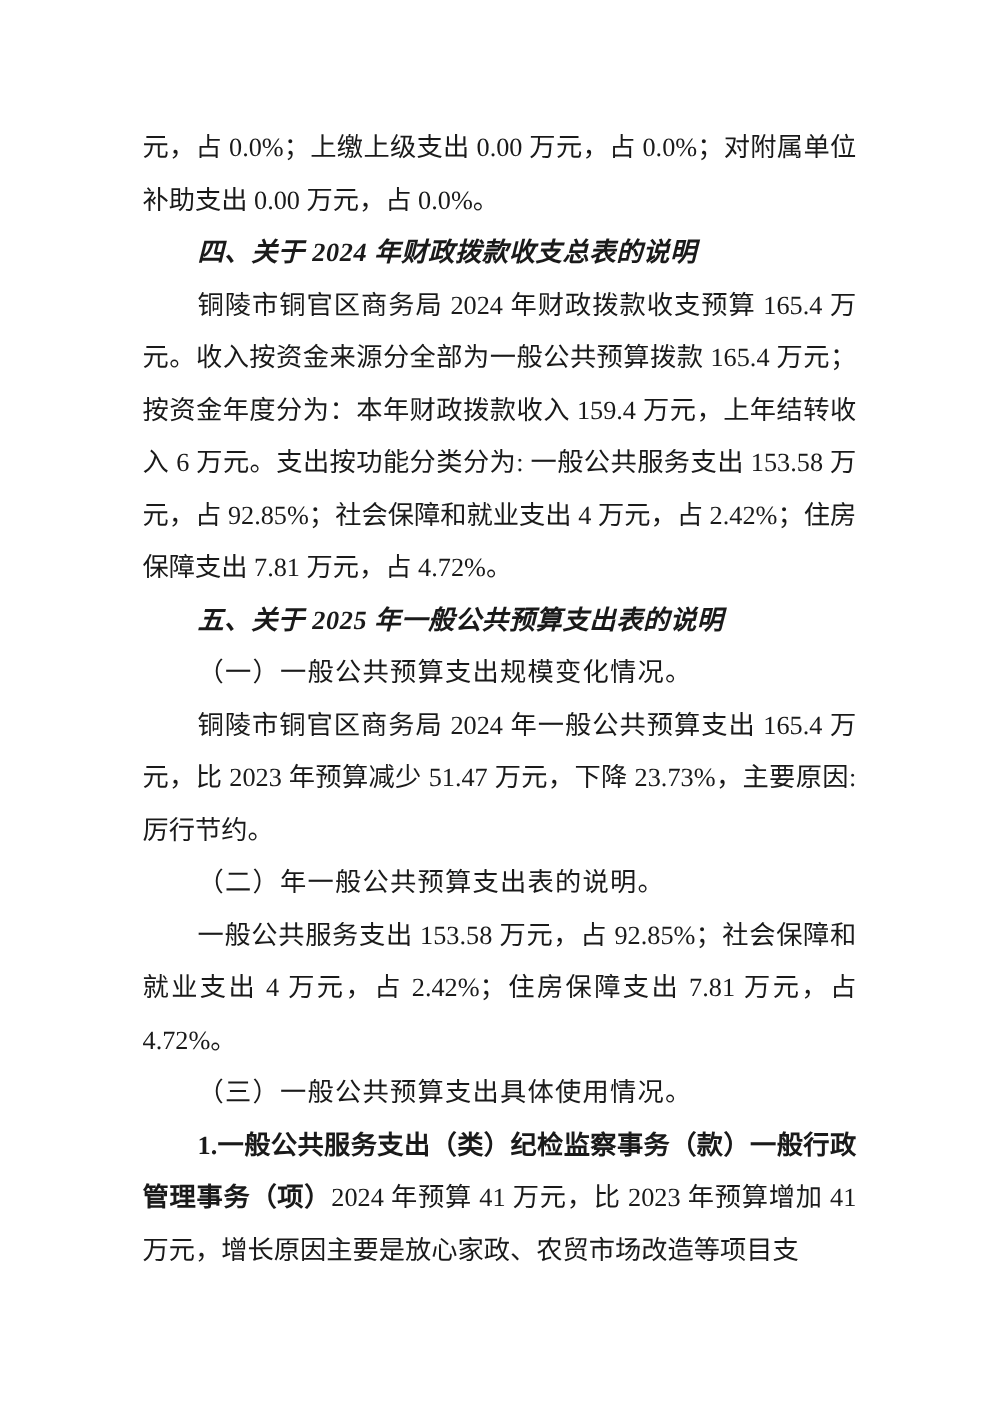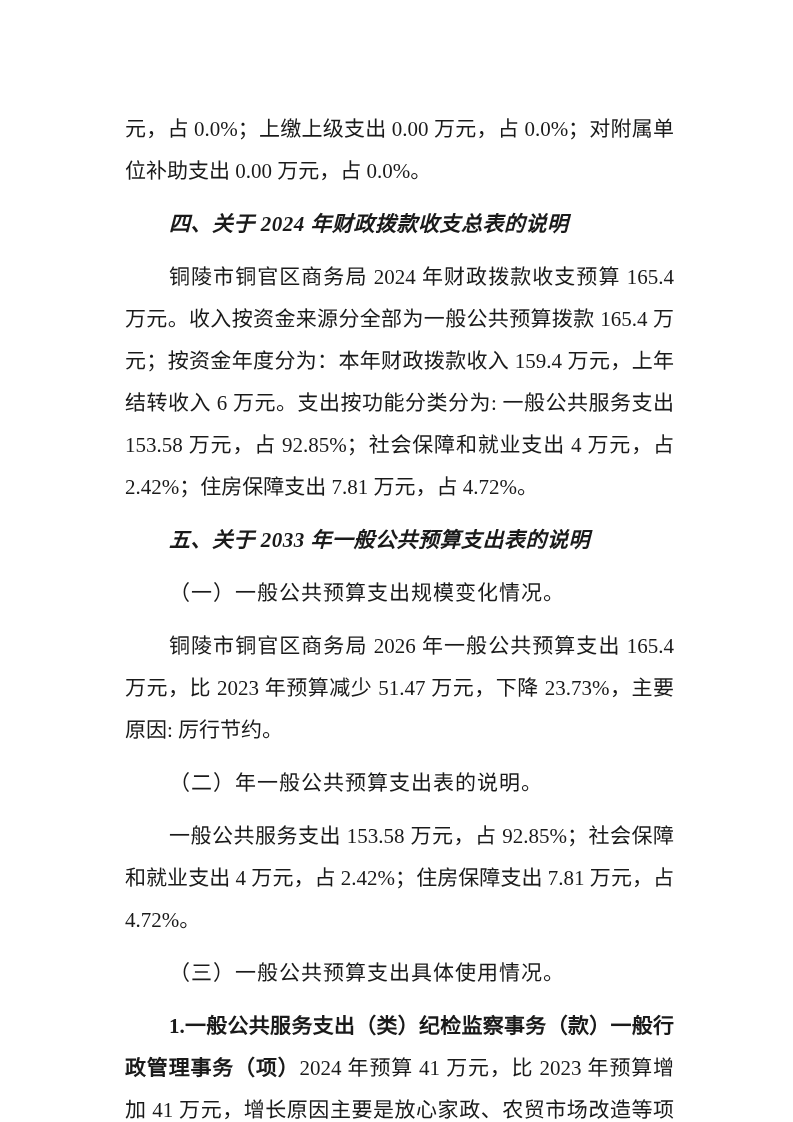--- a/index.html
+++ b/index.html
@@ -11,21 +11,21 @@
     position: relative;
     width: 793px;
     height: 1122px;
     background: #ffffff;
     box-sizing: border-box;
     padding: 97px 108px 0 114px;
     overflow: hidden;
     color: #1a1a1a;
   }
   .page p {
-    margin: 11px;
+    margin: 0;
     font-size: 21px;
     line-height: 42px;
     font-family: "Liberation Serif", "DejaVu Serif", serif;
     text-align: justify;
     text-justify: inter-ideograph;
     overflow-wrap: break-word;
   }
   .indent {
     text-indent: 44px;
   }
@@ -50,25 +50,25 @@
 <body>
 
 <div class="page">
 
   <p class="body">元，占 0.0%；上缴上级支出 0.00 万元，占 0.0%；对附属单位补助支出 0.00 万元，占 0.0%。</p>
 
   <p class="heading indent">四、关于 2024 年财政拨款收支总表的说明</p>
 
   <p class="body indent">铜陵市铜官区商务局 2024 年财政拨款收支预算 165.4 万元。收入按资金来源分全部为一般公共预算拨款 165.4 万元；按资金年度分为：本年财政拨款收入 159.4 万元，上年结转收入 6 万元。支出按功能分类分为: 一般公共服务支出 153.58 万元，占 92.85%；社会保障和就业支出 4 万元，占 2.42%；住房保障支出 7.81 万元，占 4.72%。</p>
 
-  <p class="heading indent">五、关于 2033 年一般公共预算支出表的说明</p>
+  <p class="heading indent">五、关于 2025 年一般公共预算支出表的说明</p>
 
   <p class="subheading indent">（一）一般公共预算支出规模变化情况。</p>
 
-  <p class="body indent">铜陵市铜官区商务局 2026 年一般公共预算支出 165.4 万元，比 2023 年预算减少 51.47 万元，下降 23.73%，主要原因: 厉行节约。</p>
+  <p class="body indent">铜陵市铜官区商务局 2024 年一般公共预算支出 165.4 万元，比 2023 年预算减少 51.47 万元，下降 23.73%，主要原因: 厉行节约。</p>
 
   <p class="subheading indent">（二）年一般公共预算支出表的说明。</p>
 
   <p class="body indent">一般公共服务支出 153.58 万元，占 92.85%；社会保障和就业支出 4 万元，占 2.42%；住房保障支出 7.81 万元，占 4.72%。</p>
 
   <p class="subheading indent">（三）一般公共预算支出具体使用情况。</p>
 
   <p class="body indent"><span class="lead-bold">1.一般公共服务支出（类）纪检监察事务（款）一般行政管理事务（项）</span><span>2024 年预算 41 万元，比 2023 年预算增加 41 万元，增长原因主要是放心家政、农贸市场改造等项目支</span></p>
 
 </div>

